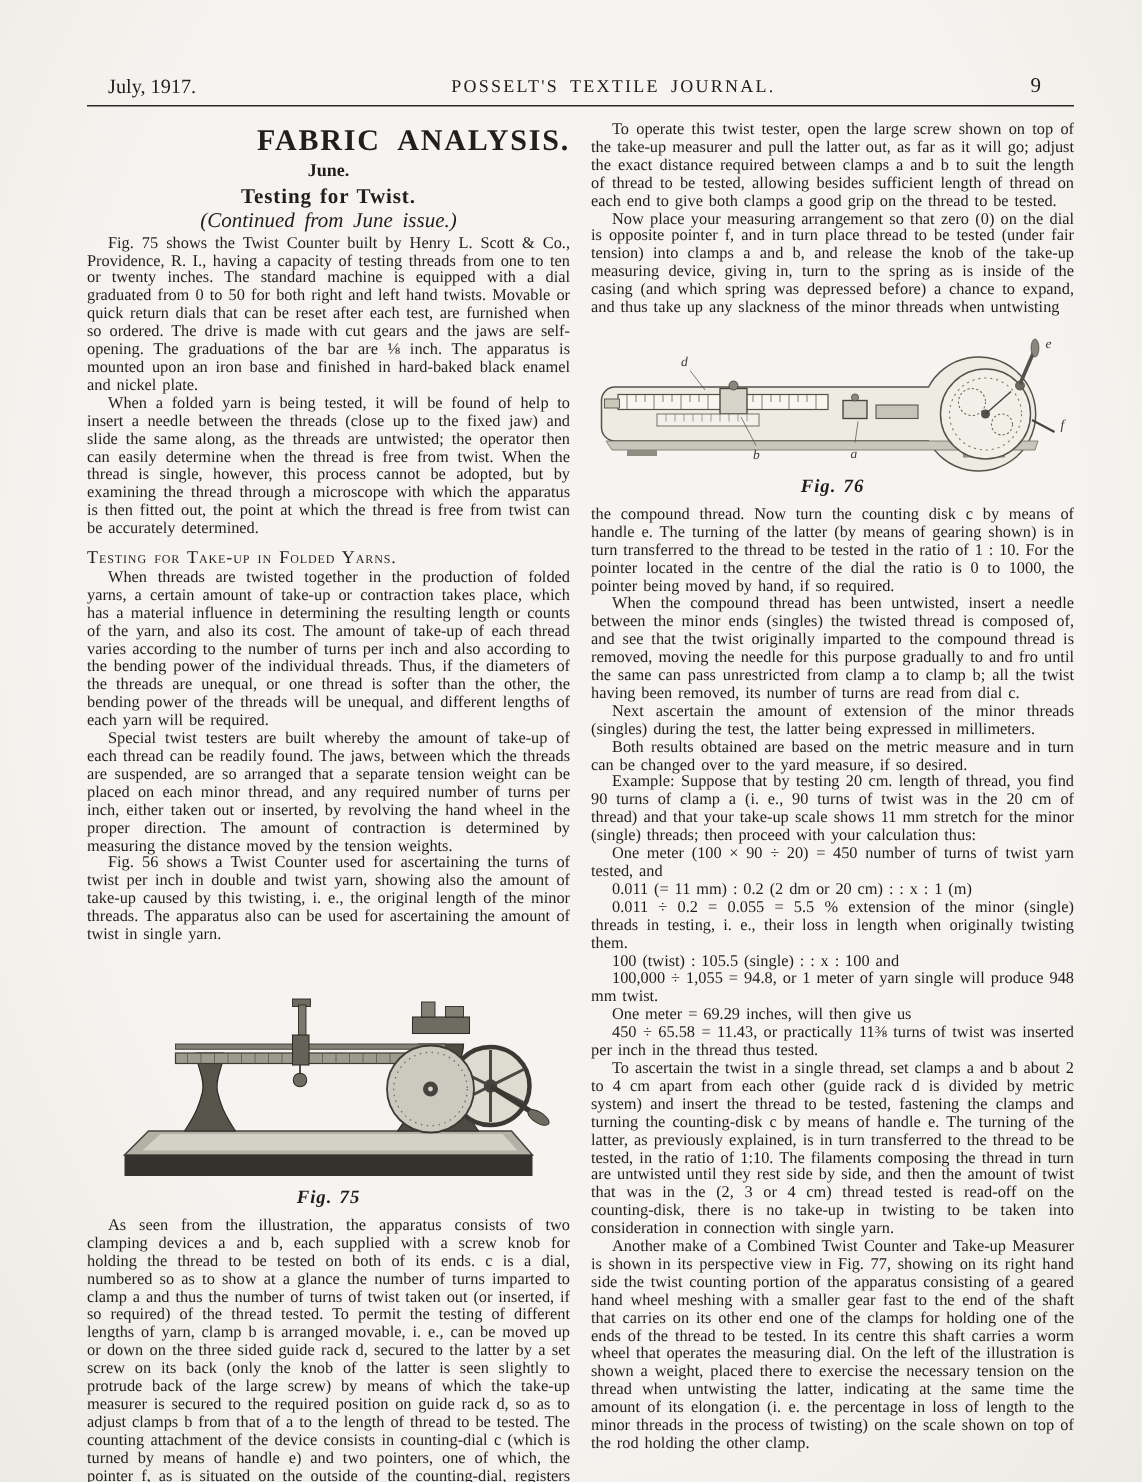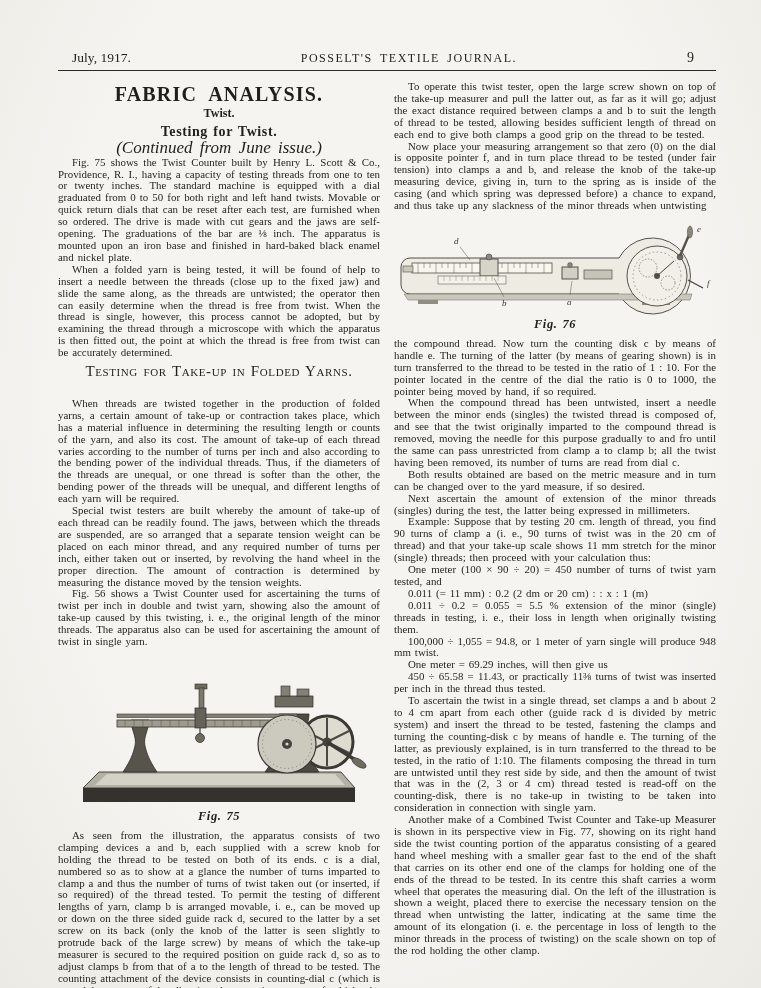--- a/index.html
+++ b/index.html
@@ -7,39 +7,39 @@
     width:761px;height:988px;overflow:hidden;
     background:#f2f1ec;
     background-image:radial-gradient(ellipse at 50% 40%, #f5f4f0 60%, #eceae4 100%);
     font-family:"Liberation Serif","DejaVu Serif",serif;
     color:#211f1c;
     -webkit-font-smoothing:antialiased;
   }
   .page{padding-top:50px;}
   .content{width:658px;margin-left:58px;}
   
-  .running-head{display:flex;align-items:center;justify-content:space-between;
+  .running-head{display:flex;align-items:flex-start;justify-content:space-between;
     padding:0 14px 4px 14px;font-size:13.5px;}
   .running-head .journal{letter-spacing:1.5px;font-size:12px;word-spacing:3px;}
   .running-head .pagenum{font-size:14px;padding-right:8px;}
   .head-rule{border-top:1.6px solid #2c2a26;margin:0 0 10px 0;}
   
   .columns{display:flex;gap:14px;}
   .col{width:322px;font-size:10.9px;line-height:11.9px;text-align:justify;
     word-spacing:1.2px;}
   .col p{margin:0;text-indent:14px;}
   .col p.cont{text-indent:0;}
   
-  h1.art-title{font-size:20px;letter-spacing:1.2px;text-align:center;margin:8px 0 7px 0;
+  h1.art-title{font-size:20px;letter-spacing:1.2px;text-align:right;margin:8px 0 7px 0;
     font-weight:bold;word-spacing:6px;}
   .art-subtitle{text-align:center;font-weight:bold;font-size:12px;margin:0 0 6px 0;}
   .art-kicker{text-align:center;font-weight:bold;font-size:14px;letter-spacing:.6px;margin:1px 0 4px 0;}
-  .art-continued{text-align:center;font-style:italic;font-size:17px;margin:0 0 3px 0;word-spacing:3px;}
-  .subhead{text-align:center;font-variant:small-caps;font-size:15px;letter-spacing:.6px;
-    margin:7px 0 20px 0;font-weight:normal;}
+  .art-continued{text-align:center;font-style:italic;font-size:14px;margin:0 0 3px 0;word-spacing:3px;}
+  .subhead{font-variant:small-caps;font-size:12px;letter-spacing:.6px;
+    margin:7px 0 2px 0;font-weight:normal;}
   
   figure{margin:0;}
   .fig75-wrap{margin:10px 0 4px 0;}
   .fig76-wrap{margin:8px 0 2px 0;}
   figure svg{display:block;margin:0 auto;}
   figcaption{text-align:center;font-weight:bold;font-style:italic;font-size:12.5px;
     letter-spacing:.6px;margin:3px 0 7px 0;}
   .svg-label{font-style:italic;font-size:9px;fill:#3a3834;}
 </style>
 </head>
@@ -52,21 +52,21 @@
       <span>July, 1917.</span>
       <span class="journal">POSSELT'S TEXTILE JOURNAL.</span>
       <span class="pagenum">9</span>
     </div>
     <div class="head-rule"></div>
 
     <div class="columns">
 
       <section class="col">
         <h1 class="art-title">FABRIC ANALYSIS.</h1>
-        <div class="art-subtitle">Twist.</div>
+        <div class="art-subtitle">June.</div>
         <div class="art-kicker">Testing for Twist.</div>
         <div class="art-continued">(Continued from June issue.)</div>
 
         <p>Fig. 75 shows the Twist Counter built by Henry L. Scott &amp; Co., Providence, R. I., having a capacity of testing threads from one to ten or twenty inches.  The standard machine is equipped with a dial graduated from 0 to 50 for both right and left hand twists.  Movable or quick return dials that can be reset after each test, are furnished when so ordered. The drive is made with cut gears and the jaws are self-opening.  The graduations of the bar are ⅛ inch.  The apparatus is mounted upon an iron base and finished in hard-baked black enamel and nickel plate.</p>
         <p>When a folded yarn is being tested, it will be found of help to insert a needle between the threads (close up to the fixed jaw) and slide the same along, as the threads are untwisted; the operator then can easily determine when the thread is free from twist.  When the thread is single, however, this process cannot be adopted, but by examining the thread through a microscope with which the apparatus is then fitted out, the point at which the thread is free from twist can be accurately determined.</p>
 
         <h4 class="subhead">Testing for Take-up in Folded Yarns.</h4>
 
         <p>When threads are twisted together in the production of folded yarns, a certain amount of take-up or contraction takes place, which has a material influence in determining the resulting length or counts of the yarn, and also its cost. The amount of take-up of each thread varies according to the number of turns per inch and also according to the bending power of the individual threads.  Thus, if the diameters of the threads are unequal, or one thread is softer than the other, the bending power of the threads will be unequal, and different lengths of each yarn will be required.</p>
         <p>Special twist testers are built whereby the amount of take-up of each thread can be readily found.  The jaws, between which the threads are suspended, are so arranged that a separate tension weight can be placed on each minor thread, and any required number of turns per inch, either taken out or inserted, by revolving the hand wheel in the proper direction.  The amount of contraction is determined by measuring the distance moved by the tension weights.</p>
@@ -221,26 +221,27 @@
             <text class="svg-label" x="108" y="86">b</text>
             <text class="svg-label" x="173" y="85">a</text>
             <text class="svg-label" x="303" y="12">e</text>
             <text class="svg-label" x="313" y="66">f</text>
           </svg>
           <figcaption>Fig. 76</figcaption>
         </figure>
 
         <p class="cont">the compound thread.  Now turn the counting disk c by means of handle e.  The turning of the latter (by means of gearing shown) is in turn transferred to the thread to be tested in the ratio of 1 : 10.  For the pointer located in the centre of the dial the ratio is 0 to 1000, the pointer being moved by hand, if so required.</p>
         <p>When the compound thread has been untwisted, insert a needle between the minor ends (singles) the twisted thread is composed of, and see that the twist originally imparted to the compound thread is removed, moving the needle for this purpose gradually to and fro until the same can pass unrestricted from clamp a to clamp b; all the twist having been removed, its number of turns are read from dial c.</p>
+        <p>Next ascertain the amount of extension of the minor threads (singles) during the test, the latter being expressed in millimeters.</p>
         <p>Both results obtained are based on the metric measure and in turn can be changed over to the yard measure, if so desired.</p>
-        <p>Next ascertain the amount of extension of the minor threads (singles) during the test, the latter being expressed in millimeters.</p>
         <p>Example:  Suppose that by testing 20 cm. length of thread, you find 90 turns of clamp a (i. e., 90 turns of twist was in the 20 cm of thread) and that your take-up scale shows 11 mm stretch for the minor (single) threads; then proceed with your calculation thus:</p>
         <p>One meter (100 × 90 ÷ 20) = 450 number of turns of twist yarn tested, and</p>
         <p>0.011 (= 11 mm) : 0.2 (2 dm or 20 cm) : : x : 1 (m)</p>
         <p>0.011 ÷ 0.2 = 0.055 = 5.5 % extension of the minor (single) threads in testing, i. e., their loss in length when originally twisting them.</p>
+        <p>100 (twist) : 105.5 (single) : : x : 100 and</p>
         <p>100,000 ÷ 1,055 = 94.8, or 1 meter of yarn single will produce 948 mm twist.</p>
         <p>One meter = 69.29 inches, will then give us</p>
         <p>450 ÷ 65.58 = 11.43, or practically 11⅜ turns of twist was inserted per inch in the thread thus tested.</p>
         <p>To ascertain the twist in a single thread, set clamps a and b about 2 to 4 cm apart from each other (guide rack d is divided by metric system) and insert the thread to be tested, fastening the clamps and turning the counting-disk c by means of handle e.  The turning of the latter, as previously explained, is in turn transferred to the thread to be tested, in the ratio of 1:10.  The filaments composing the thread in turn are untwisted until they rest side by side, and then the amount of twist that was in the (2, 3 or 4 cm) thread tested is read-off on the counting-disk, there is no take-up in twisting to be taken into consideration in connection with single yarn.</p>
         <p>Another make of a Combined Twist Counter and Take-up Measurer is shown in its perspective view in Fig. 77, showing on its right hand side the twist counting portion of the apparatus consisting of a geared hand wheel meshing with a smaller gear fast to the end of the shaft that carries on its other end one of the clamps for holding one of the ends of the thread to be tested.  In its centre this shaft carries a worm wheel that operates the measuring dial.  On the left of the illustration is shown a weight, placed there to exercise the necessary tension on the thread when untwisting the latter, indicating at the same time the amount of its elongation (i. e. the percentage in loss of length to the minor threads in the process of twisting) on the scale shown on top of the rod holding the other clamp.</p>
       </section>
 
     </div>
   </div>
 </div>

